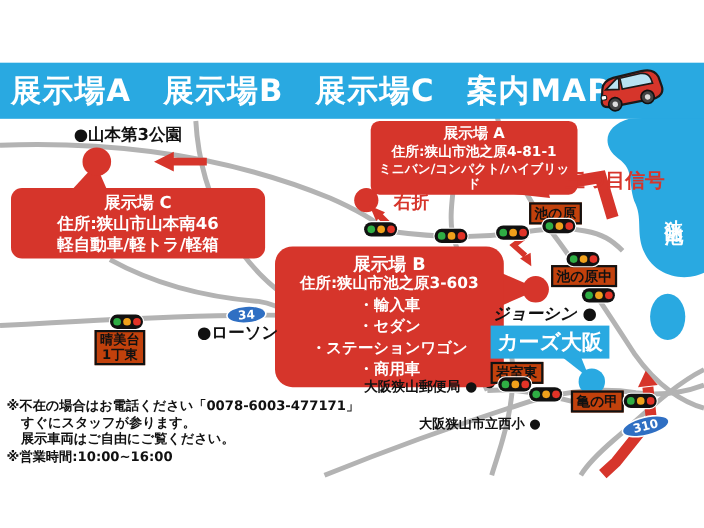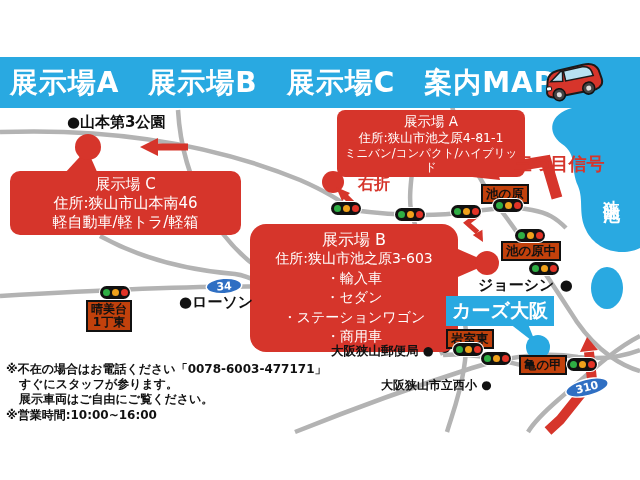--- a/index.html
+++ b/index.html
@@ -5,21 +5,21 @@
   html,body{margin:0;padding:0;background:#fff;}
   #stage{position:relative;width:640px;height:480px;background:#fff;overflow:hidden;
          font-family:"DejaVu Sans","Liberation Sans",sans-serif;}
   
   #header{position:absolute;left:0;top:57px;width:640px;height:51px;background:#29a9e1;}
   #header-title{position:absolute;left:30px;top:57px;width:505px;height:51px;display:flex;
     align-items:center;justify-content:center;color:#fff;font-weight:bold;font-size:28px;
     letter-spacing:1px;white-space:nowrap;}
   #car-icon{position:absolute;left:540px;top:61px;width:66px;height:44px;}
   
-  .callout{position:absolute;background:#d6352b;color:#fff;font-weight:normal;text-align:center;
+  .callout{position:absolute;background:#d6352b;color:#fff;font-weight:bold;text-align:center;
     border-radius:10px;line-height:1.25;}
   #box-a{left:337px;top:110px;width:184px;padding:3px 2px;border-radius:8px;}
   #box-a .t1{font-size:13.5px;} #box-a .t2{font-size:12.5px;} #box-a .t3{font-size:11.5px;}
   #box-c{left:10px;top:171px;width:227px;padding:4px 2px;}
   #box-c div{font-size:15px;}
   #box-b{left:250px;top:224px;width:204px;padding:6px 2px;border-radius:16px;}
   #box-b .t1{font-size:16px;} #box-b .t2{font-size:14px;}
   #box-b .it{font-size:14px;margin-top:2px;}
   
   .plain{position:absolute;color:#111;font-weight:bold;font-size:15px;white-space:nowrap;}
@@ -120,21 +120,21 @@
     <div class="t1">展示場 B</div>
     <div class="t2">住所:狭山市池之原3-603</div>
     <div class="it">・輸入車</div>
     <div class="it">・セダン</div>
     <div class="it">・ステーションワゴン</div>
     <div class="it">・商用車</div>
   </div>
 
   <div class="plain" style="left:67px;top:113px;">●山本第3公園</div>
   <div class="plain" style="left:179px;top:293px;">●ローソン</div>
-  <div class="plain" style="left:478px;top:276px;">ジョーシン ●</div>
+  <div class="plain" style="left:448px;top:276px;font-style:italic;">ジョーシン ●</div>
   <div class="plain" style="left:331px;top:343px;font-size:12.5px;">大阪狭山郵便局 ●</div>
   <div class="plain" style="left:381px;top:377px;font-size:12px;">大阪狭山市立西小 ●</div>
 
   <div class="redtext" style="left:358px;top:174px;font-size:16px;">右折</div>
   <div class="redtext" style="left:514px;top:152px;font-size:18px;">三つ目信号</div>
 
   <div class="boxed" style="left:481px;top:184px;">池の原</div>
   <div class="boxed" style="left:501px;top:241px;">池の原中</div>
   <div class="boxed" style="left:446px;top:329px;text-align:right;">岩室東</div>
   <div class="boxed" style="left:519px;top:355px;">亀の甲</div>

